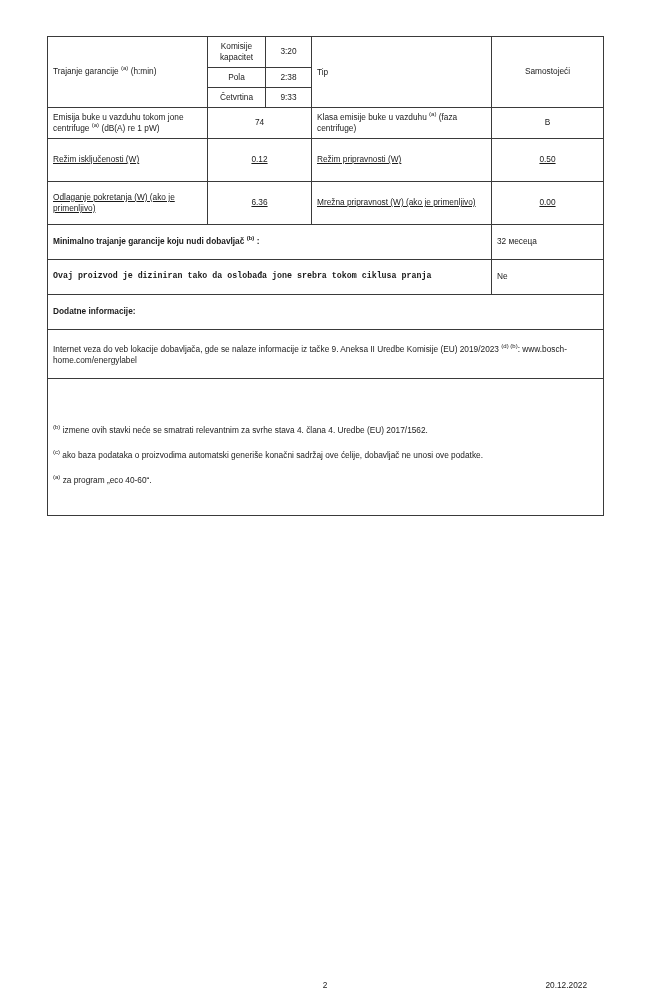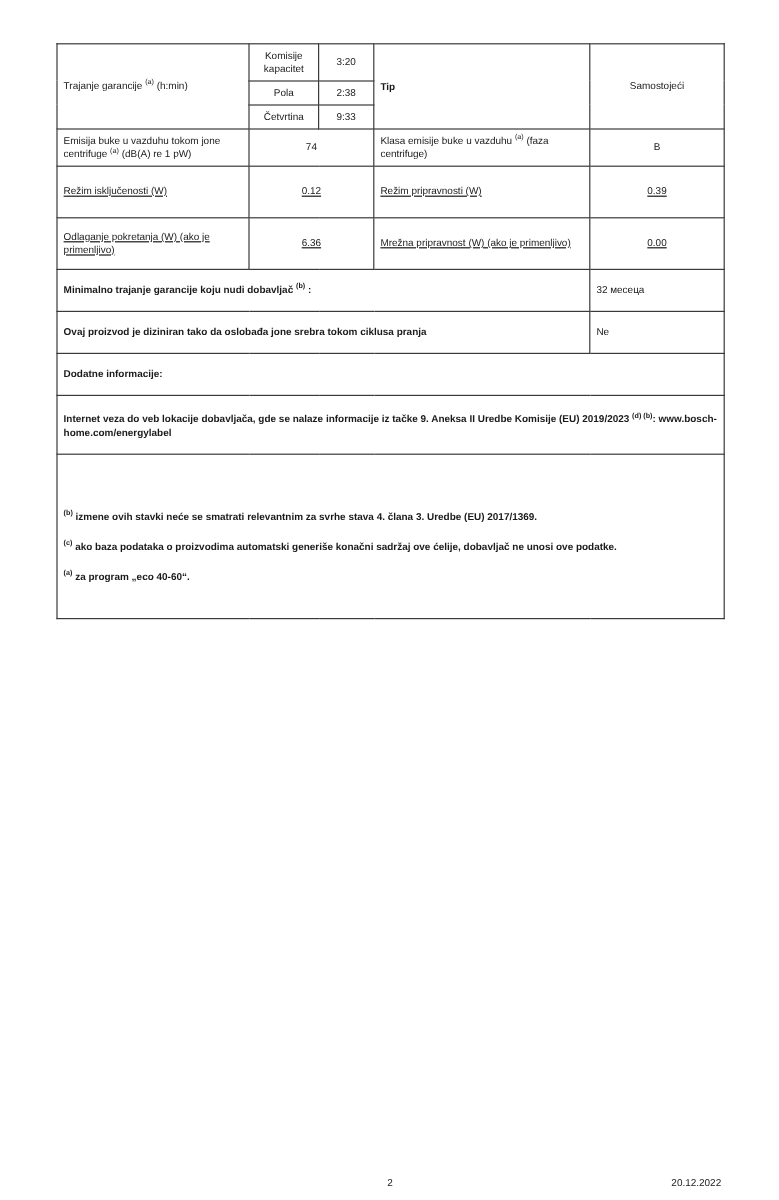--- a/index.html
+++ b/index.html
@@ -35,21 +35,21 @@
     border: 1px solid #3a3a3a;
     font-size: 8.3px;
     line-height: 1.32;
     padding: 4px 5px;
     vertical-align: middle;
     color: #1a1a1a;
   }
   .c-left { text-align: left; }
   .c-center { text-align: center; }
   .pad-left { padding-left: 6px; }
-  .vtop { vertical-align: top; font-weight: bold; }
+  .vtop { vertical-align: top; }
   .vmid { vertical-align: middle; }
   sup.note {
     font-size: 6px;
     vertical-align: super;
     line-height: 0;
   }
   .bold { font-weight: bold; }
   .row-h-small td { height: 34px; text-decoration: underline; }
   .notes {
     font-size: 8.3px;
@@ -68,21 +68,21 @@
     color: #1a1a1a;
   }
   .footer .pageno {
     position: absolute;
     left: 50%;
     transform: translateX(-50%);
     top: 0;
   }
   .footer .date {
     position: absolute;
-    right: 2px;
+    right: 16px;
     top: 0;
   }
 </style>
 </head>
 <body>
 
 <div class="page">
 
   <div class="sheet">
     <table class="spec">
@@ -127,60 +127,60 @@
             <sup class="note">(a)</sup>
             <span>(faza centrifuge)</span>
           </td>
           <td class="c-center vmid">B</td>
         </tr>
 
         <tr class="row-h-small">
           <td class="c-left vmid">Režim isključenosti (W)</td>
           <td class="c-center vmid" colspan="2">0.12</td>
           <td class="c-left vmid">Režim pripravnosti (W)</td>
-          <td class="c-center vmid">0.39</td>
+          <td class="c-center vmid">0.50</td>
         </tr>
 
         <tr class="row-h-small">
           <td class="c-left vmid">Odlaganje pokretanja (W) (ako je primenljivo)</td>
           <td class="c-center vmid" colspan="2">6.36</td>
           <td class="c-left vmid">Mrežna pripravnost (W) (ako je primenljivo)</td>
           <td class="c-center vmid">0.00</td>
         </tr>
 
         <tr>
           <td class="c-left vmid bold" colspan="4" style="height:26px;">
             <span>Minimalno trajanje garancije koju nudi dobavljač</span>
             <sup class="note">(b)</sup>
             <span>:</span>
           </td>
           <td class="c-left vmid pad-left">32 мeceцa</td>
         </tr>
 
         <tr>
-          <td class="c-left vmid bold" colspan="4" style="height:26px;">Ovaj proizvod je diziniran tako da oslobađa jone srebra tokom ciklusa pranja</td>
+          <td class="c-left vmid bold" colspan="4" style="height:26px;font-family:Liberation Mono, monospace;">Ovaj proizvod je diziniran tako da oslobađa jone srebra tokom ciklusa pranja</td>
           <td class="c-left vmid pad-left">Ne</td>
         </tr>
 
         <tr>
           <td class="c-left vmid bold" colspan="5" style="height:26px;">Dodatne informacije:</td>
         </tr>
 
         <tr>
           <td class="c-left vtop" colspan="5" style="height:38px; padding-top:6px;">
             <span>Internet veza do veb lokacije dobavljača, gde se nalaze informacije iz tačke 9. Aneksa II Uredbe Komisije (EU) 2019/2023</span>
             <sup class="note">(d) (b)</sup><span>: www.bosch-home.com/energylabel</span>
           </td>
         </tr>
 
         <tr>
           <td class="c-left vtop notes" colspan="5" style="height:110px; padding-top:22px;">
             <p>
               <sup class="note">(b)</sup>
-              <span>izmene ovih stavki neće se smatrati relevantnim za svrhe stava 4. člana 3. Uredbe (EU) 2017/1369.</span>
+              <span>izmene ovih stavki neće se smatrati relevantnim za svrhe stava 4. člana 4. Uredbe (EU) 2017/1562.</span>
             </p>
             <p>
               <sup class="note">(c)</sup>
               <span>ako baza podataka o proizvodima automatski generiše konačni sadržaj ove ćelije, dobavljač ne unosi ove podatke.</span>
             </p>
             <p>
               <sup class="note">(a)</sup>
               <span>za program „eco 40-60“.</span>
             </p>
           </td>

